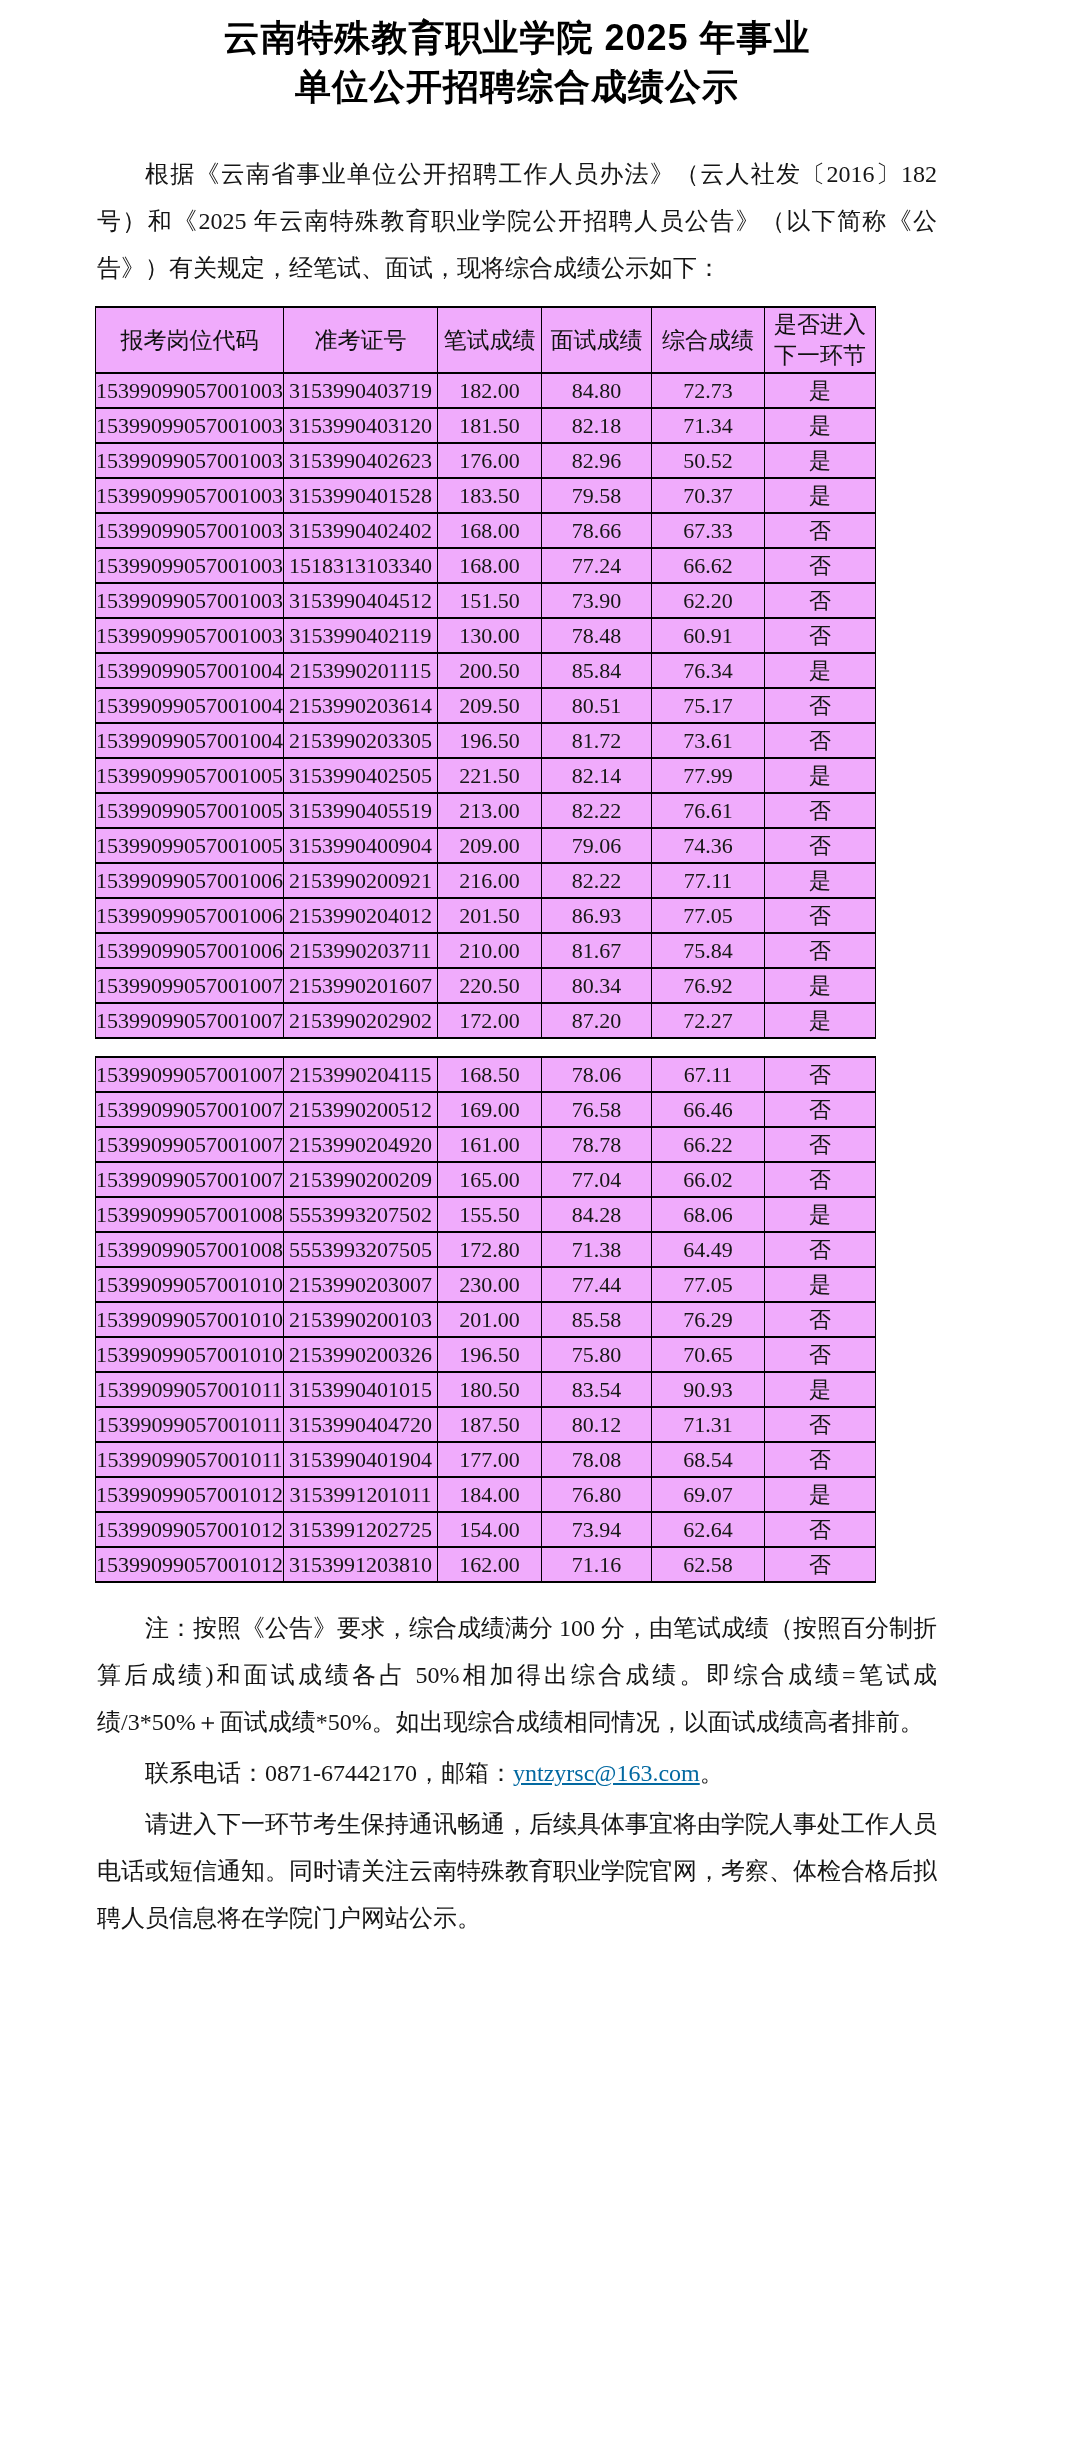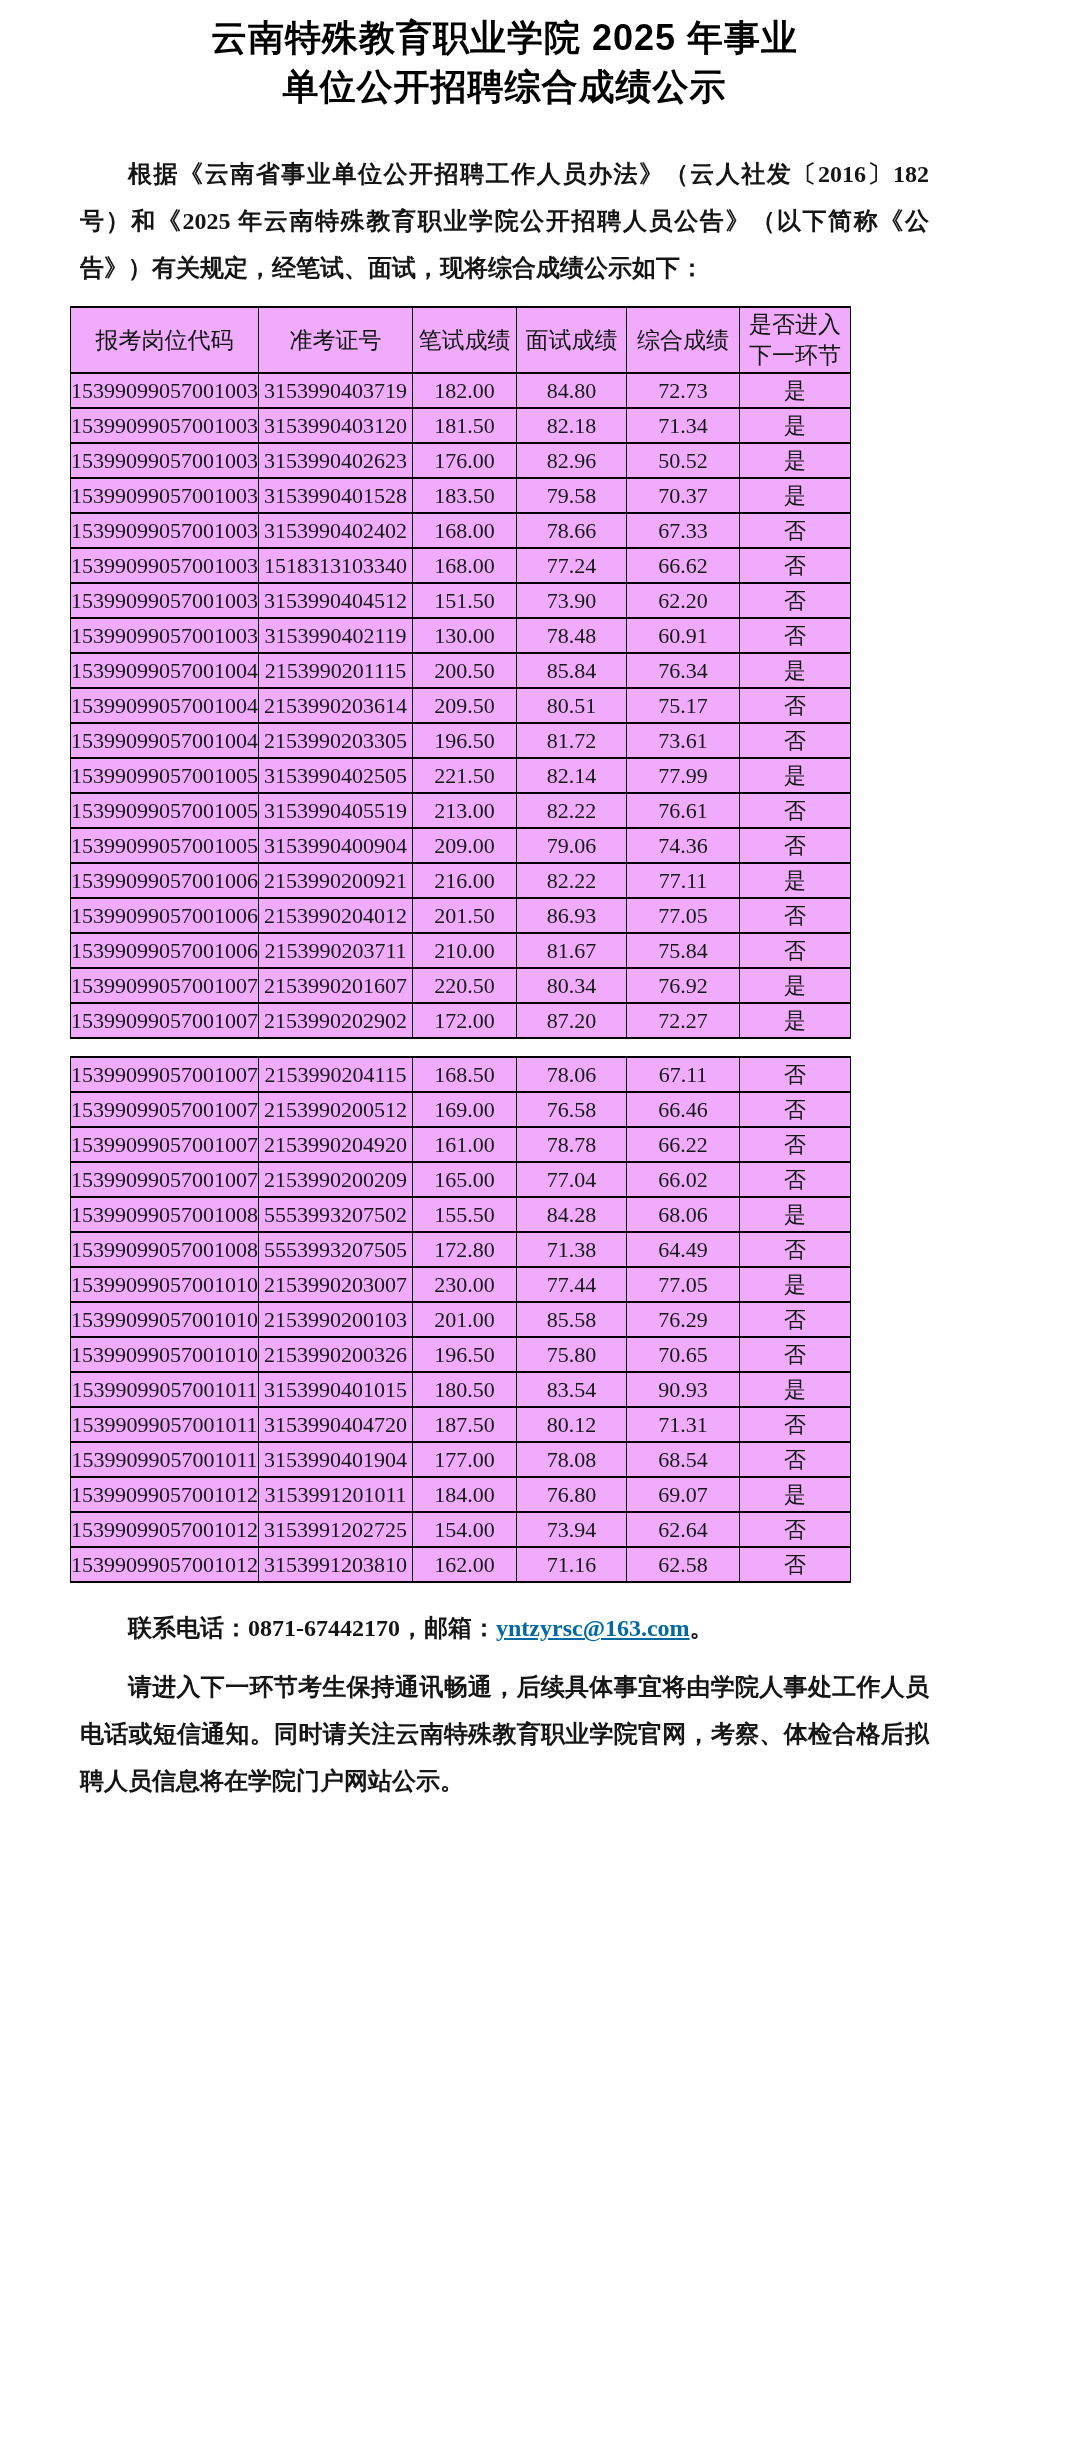--- a/index.html
+++ b/index.html
@@ -5,39 +5,38 @@
   html, body { margin: 0; padding: 0; background: #ffffff; }
   .page {
     position: relative;
     width: 1080px;
     height: 2283px;
     background: #ffffff;
     color: #111111;
     font-family: "Liberation Serif", "DejaVu Serif", serif;
     overflow: hidden;
     box-sizing: border-box;
-    padding: 14px 139px 0 68px;
+    padding: 14px 139px 0 93px;
   }
   .doc-title {
     font-family: "Liberation Sans", "DejaVu Sans", sans-serif;
     font-weight: bold;
     font-size: 36px;
     line-height: 1.35;
     text-align: center;
     color: #000000;
     letter-spacing: 1px;
     margin: 0 0 40px 0;
   }
   .para {
     font-size: 24px;
     line-height: 47px;
     text-align: justify;
-    margin: 12px;
+    margin: 4px;
     color: #151515;
-    font-weight: bold;
   }
   .indent { text-indent: 2em; }
   .intro { margin-bottom: 14px; }
 
   table.score-table {
     border-collapse: collapse;
     table-layout: fixed;
     width: 780px;
     margin-left: 2px;
     background: #f0abfc;
@@ -395,17 +394,18 @@
           <td>3153991203810</td>
           <td>162.00</td>
           <td>71.16</td>
           <td>62.58</td>
           <td class="yn">否</td>
         </tr>
       </tbody>
   </table>
 
   <div class="notes">
+    <p class="para indent">注：按照《公告》要求，综合成绩满分 100 分，由笔试成绩（按照百分制折算后成绩)和面试成绩各占 50%相加得出综合成绩。即综合成绩=笔试成绩/3*50%＋面试成绩*50%。如出现综合成绩相同情况，以面试成绩高者排前。</p>
     <p class="para indent"><span>联系电话：0871-67442170，邮箱：</span><a href="#" class="email-link">yntzyrsc@163.com</a><span>。</span></p>
     <p class="para indent">请进入下一环节考生保持通讯畅通，后续具体事宜将由学院人事处工作人员电话或短信通知。同时请关注云南特殊教育职业学院官网，考察、体检合格后拟聘人员信息将在学院门户网站公示。</p>
   </div>
 
 </div>
 
 </body></html>

